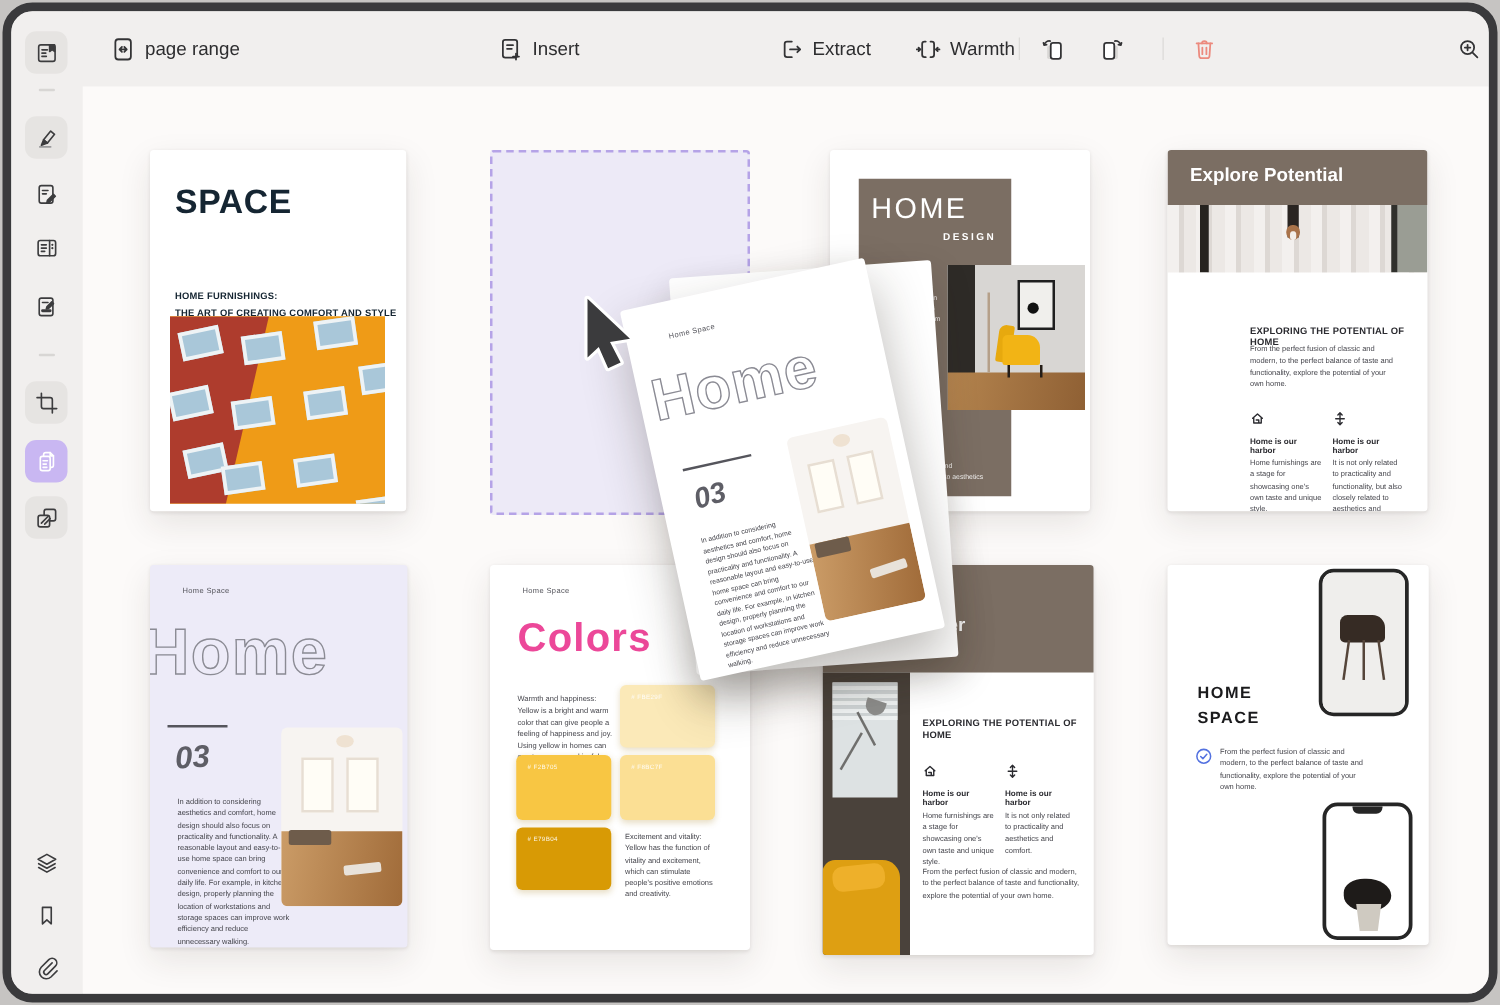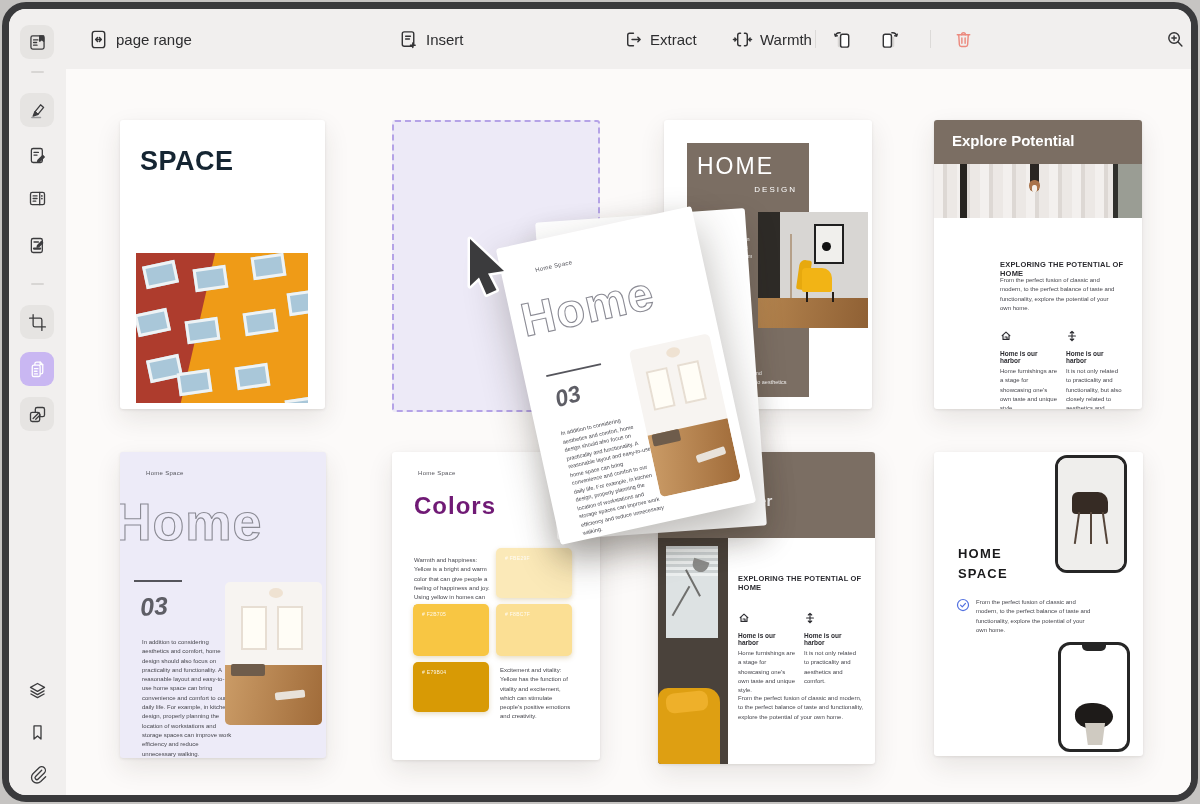--- a/index.html
+++ b/index.html
@@ -31,21 +31,21 @@
   
   .placeholder{position:absolute;background:#edeaf7;border:2px dashed #b5a3e7;border-radius:3px;box-sizing:border-box;}
   
   .space-title{position:absolute;left:20px;top:26px;font-size:27px;font-weight:700;letter-spacing:.5px;color:#152532;}
   .space-sub{position:absolute;left:20px;top:110px;font-size:7.5px;font-weight:700;line-height:1.8;color:#152532;letter-spacing:.2px;}
   .ph-space{position:absolute;left:16px;right:17px;top:133px;bottom:6px;background:#ef9b17;overflow:hidden;}
   .ph-space .red{position:absolute;inset:0;background:#ae3c2d;clip-path:polygon(0 0,46% 0,26% 100%,0 100%);}
   .win{position:absolute;width:27px;height:17px;background:#a9c7d9;border:3px solid #eef3f5;transform:rotate(-8deg);}
   .hd-block{position:absolute;left:23px;top:23px;width:122px;height:254px;background:#7b6e63;}
   .hd-title{position:absolute;left:10px;top:10px;font-size:23px;letter-spacing:2px;color:#fff;font-weight:400;}
-  .hd-sub{position:absolute;left:10px;top:42px;width:100px;text-align:right;font-size:8px;letter-spacing:2px;color:#fff;}
+  .hd-sub{position:absolute;left:10px;top:42px;width:100px;text-align:right;font-size:8px;letter-spacing:2px;color:#fff;font-weight:bold;}
   .hd-body{position:absolute;left:10px;top:74px;width:100px;font-size:5.5px;line-height:1.6;color:rgba(255,255,255,.92);}
   .hd-foot{position:absolute;left:32px;bottom:10px;width:86px;font-size:5.5px;line-height:1.6;color:rgba(255,255,255,.92);}
   .hd-photo{position:absolute;left:94px;top:92px;width:110px;height:116px;background:#d8d6d3;z-index:2;overflow:hidden;}
   .hd-photo .door{position:absolute;left:0;top:0;width:22px;height:100%;background:#2e2b27;}
   .hd-photo .floor{position:absolute;left:0;bottom:0;width:100%;height:30px;background:linear-gradient(100deg,#b5854f,#8f6034);}
   .hd-photo .art{position:absolute;left:56px;top:12px;width:26px;height:36px;background:#f0efec;border:2px solid #1f1f1f;}
   .hd-photo .dot{position:absolute;left:64px;top:30px;width:9px;height:9px;background:#111;border-radius:50%;}
   .hd-photo .lamp{position:absolute;left:32px;top:22px;width:1.5px;height:64px;background:#b5a089;}
   .hd-photo .chair{position:absolute;left:44px;top:56px;width:30px;height:24px;background:#f2b415;border-radius:4px 10px 2px 2px;}
   .hd-photo .chair-b{position:absolute;left:40px;top:48px;width:12px;height:30px;background:#e7a90e;border-radius:6px 2px 2px 2px;transform:rotate(8deg);}
@@ -72,21 +72,21 @@
   .rule{position:absolute;height:1.5px;background:#55555c;}
   .num03{position:absolute;font-size:25px;font-style:italic;color:#5e5e66;transform:rotate(-4deg);font-weight:600;}
   .room{position:absolute;background:#f7f4f1;border-radius:5px;overflow:hidden;}
   .room .w1,.room .w2{position:absolute;top:24px;width:22px;height:40px;background:#fffdf6;border:2px solid #e7ded3;}
   .room .w1{left:16px;} .room .w2{left:52px;}
   .room .lampb{position:absolute;left:44px;top:6px;width:14px;height:10px;background:#efe2d2;border-radius:50%;}
   .room .floor{position:absolute;left:0;bottom:0;width:100%;height:42%;background:linear-gradient(100deg,#cb9c67,#a06b39);}
   .room .bench{position:absolute;left:6px;bottom:34%;width:34px;height:12px;background:#6e5c4b;border-radius:2px;}
   .room .rug{position:absolute;left:52%;bottom:18%;width:30px;height:8px;background:#e8e2da;border-radius:2px;transform:rotate(-6deg);}
   
-  .colors-title{position:absolute;left:22px;top:40px;font-size:24px;font-weight:700;color:#701a75;letter-spacing:1px;}
+  .colors-title{position:absolute;left:22px;top:40px;font-size:32px;font-weight:700;color:#ec4899;letter-spacing:1px;}
   .swatch{position:absolute;border-radius:5px;box-shadow:0 2px 5px rgba(160,120,20,.25);}
   .swatch span{position:absolute;left:9px;top:7px;font-size:5px;color:rgba(255,255,255,.9);letter-spacing:.3px;}
   
   .to-head{position:absolute;left:0;top:0;width:100%;height:86px;background:#7b6e63;}
   .to-head span{position:absolute;left:52px;top:40px;font-size:15px;font-weight:700;color:#fff;}
   .to-photo{position:absolute;left:0;top:86px;width:70px;bottom:0;background:#4a423b;overflow:hidden;}
   .to-photo .winw{position:absolute;left:8px;top:8px;width:52px;height:92px;background:#dde2e3;}
   .to-photo .blind{position:absolute;left:8px;top:8px;width:52px;height:30px;
        background:repeating-linear-gradient(180deg,#cfd4d5 0 3px,#eef1f1 3px 6px);}
   .to-photo .arm1{position:absolute;left:22px;top:46px;width:2px;height:34px;background:#6f6f6d;transform:rotate(30deg);}
@@ -277,20 +277,22 @@
       <svg viewBox="0 0 24 24">
         <path d="M16.8 7.2l-7 7a2.1 2.1 0 0 0 3 3l7-7a4.2 4.2 0 0 0-6-6l-7 7a6.3 6.3 0 0 0 8.9 8.9l5.6-5.6"></path>
       </svg>
     </div>
   </div>
 
   <div class="canvas">
 
     <div class="pg" style="left:54px;top:51px;width:205px;height:289px;">
       <div class="space-title">SPACE</div>
+      <div class="space-sub preline">HOME FURNISHINGS:
+THE ART OF CREATING COMFORT AND STYLE</div>
       <div class="ph-space">
         <div class="red"></div>
         <div class="win" style="left:8px;top:10px;transform:rotate(-12deg);"></div>
         <div class="win" style="left:0px;top:58px;transform:rotate(-12deg);"></div>
         <div class="win" style="left:12px;top:104px;transform:rotate(-12deg);"></div>
         <div class="win" style="left:58px;top:14px;"></div>
         <div class="win" style="left:116px;top:2px;"></div>
         <div class="win" style="left:152px;top:38px;"></div>
         <div class="win" style="left:50px;top:66px;"></div>
         <div class="win" style="left:108px;top:58px;"></div>

